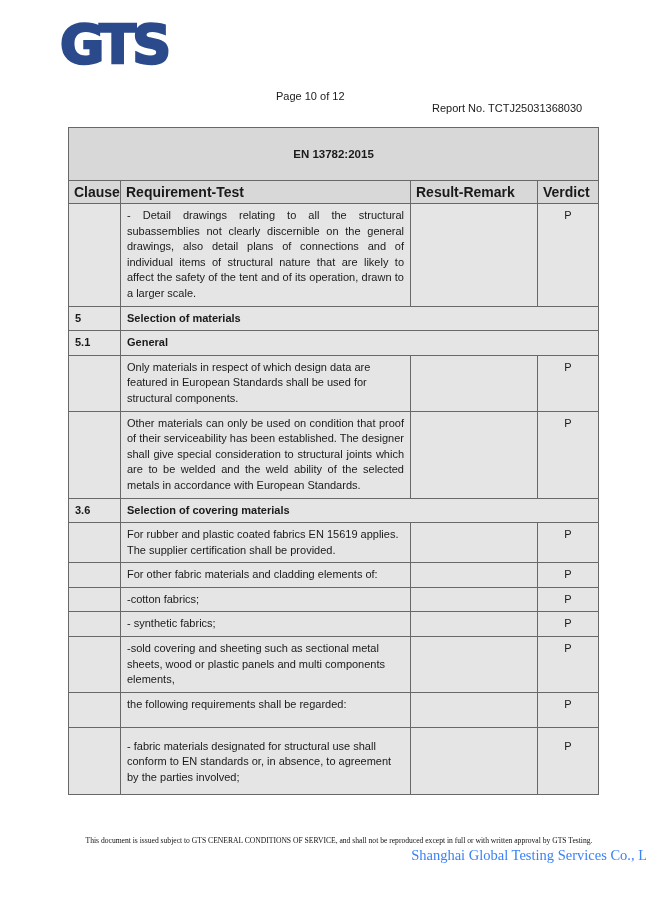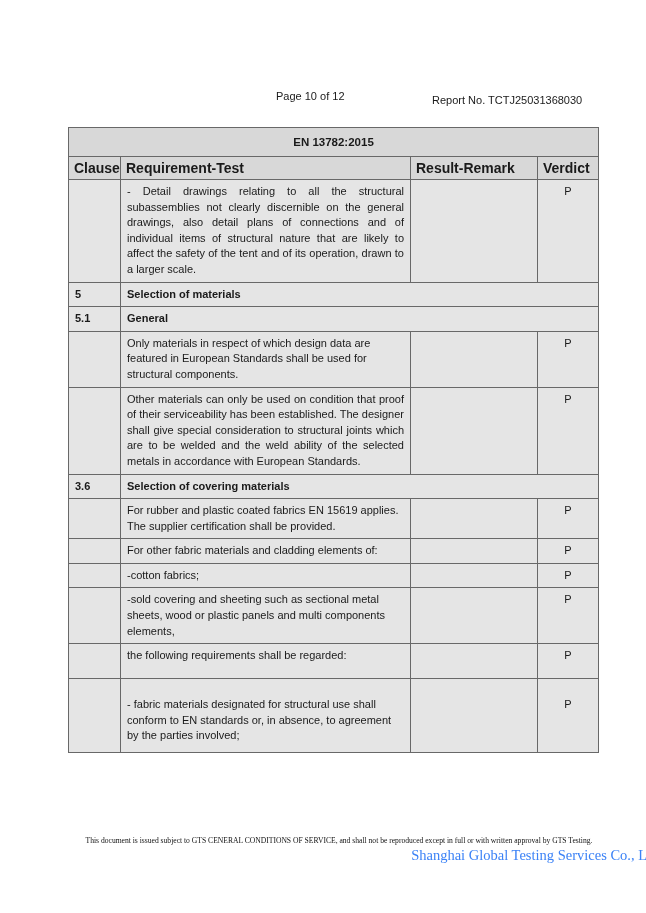--- a/index.html
+++ b/index.html
@@ -21,75 +21,76 @@
     line-height:58px;
     letter-spacing:-4px;
     color:#2b4a8c;
     -webkit-text-stroke:2.5px #2b4a8c;
   }
   .page-info {
     position:absolute; top:90px; left:0; width:646px;
     font-size:11px;
   }
   .page-info .page-num   { position:absolute; left:276px; top:0; }
-  .page-info .report-num { position:absolute; left:420px; top:4px;padding-left:12px; }
+  .page-info .report-num { position:absolute; left:420px; top:12px;padding-left:12px; }
 
   
   table.report {
     position:absolute; left:68px; top:127px;
     width:530px;
     border-collapse:collapse;
     table-layout:fixed;
   }
   table.report th, table.report td {
     border:1px solid #686868;
     overflow:hidden;
   }
   .title-row th {
     background:#d8d8d8;
     font-size:11.5px;
     font-weight:bold;
     text-align:center;
-    padding:8px 4px;
+    padding:20px 4px;
   }
   .head-row th {
     background:#d8d8d8;
     font-size:14px;
     font-weight:bold;
     text-align:left;
     padding:3px 5px;
   }
   table.report td {
     font-size:11px;
     line-height:15.6px;
     vertical-align:top;
     padding:4px 6px;
     background:#e5e5e5;
   }
   td.clause  { font-weight:bold; }
   td.sec-req { font-weight:bold; }
   td.req.justify { text-align:justify; }
   td.verdict { text-align:center; }
   tr.tall td   { height:26px; }
-  tr.padtop td { padding-top:18px; padding-bottom:8px;margin-top:8px; }
+  tr.padtop td { padding-top:11px; padding-bottom:8px;margin-top:8px; }
 
   
   .footer {
     position:absolute; left:16px; top:836px; width:646px;
     text-align:center;
     font-family:Liberation Serif, serif;
   }
   .footer .disclaimer { font-size:7.6px; line-height:10px; color:#111; }
   .footer .company    { font-size:14.5px; line-height:18px; color:#3b82f6;text-align:right; }
 </style>
 </head>
 <body>
 
 <div class="page">
 
+  <div class="logo">GTS</div>
 
   <div class="page-info">
     <span class="page-num">Page 10 of 12</span>
     <span class="report-num">Report No. TCTJ25031368030</span>
   </div>
 
   <table class="report">
     <colgroup>
       <col style="width:52px">
       <col style="width:290px">
@@ -151,20 +152,26 @@
           <td class="verdict">P</td>
         </tr>
         <tr>
           <td class="clause"></td>
           <td class="req">-cotton fabrics;</td>
           <td class="result"></td>
           <td class="verdict">P</td>
         </tr>
         <tr>
           <td class="clause"></td>
+          <td class="req">- synthetic fabrics;</td>
+          <td class="result"></td>
+          <td class="verdict">P</td>
+        </tr>
+        <tr>
+          <td class="clause"></td>
           <td class="req">-sold covering and sheeting such as sectional metal sheets, wood or plastic panels and multi components elements,</td>
           <td class="result"></td>
           <td class="verdict">P</td>
         </tr>
         <tr class="tall">
           <td class="clause"></td>
           <td class="req">the following requirements shall be regarded:</td>
           <td class="result"></td>
           <td class="verdict">P</td>
         </tr>

